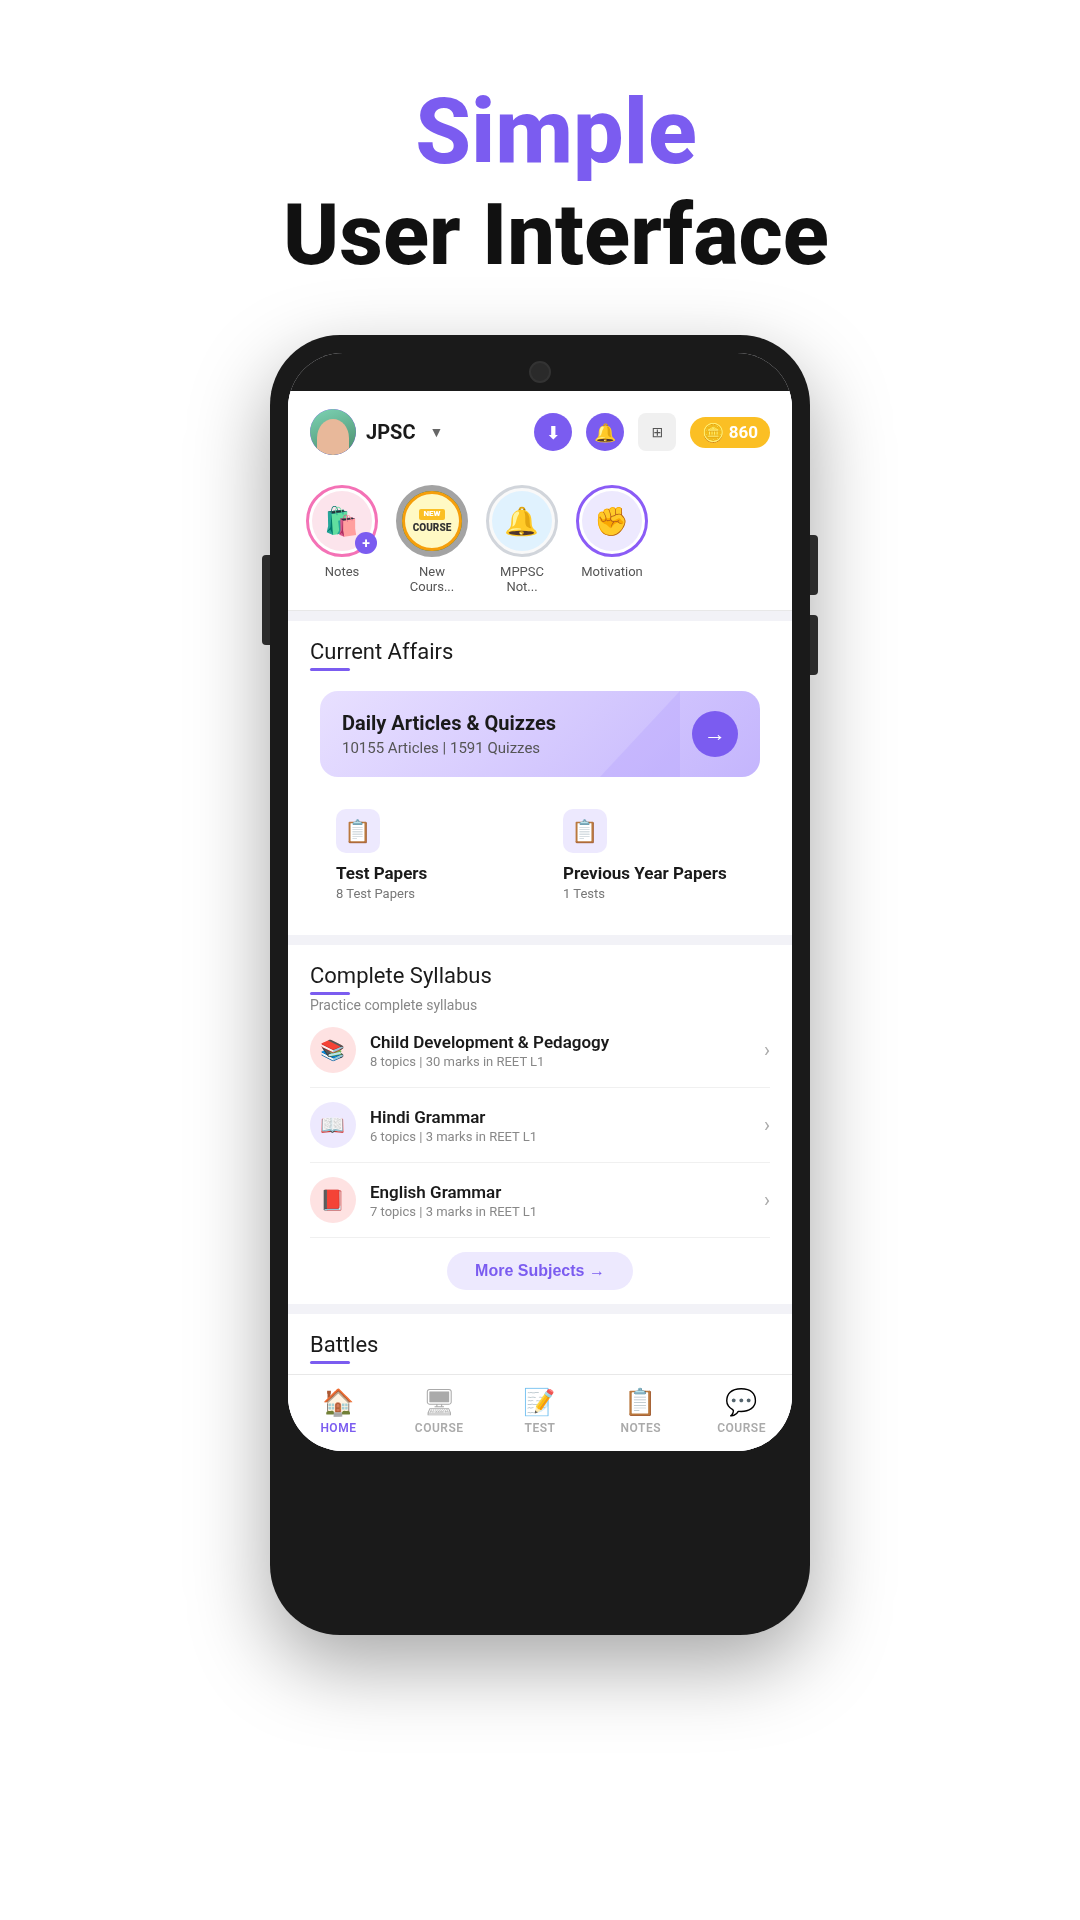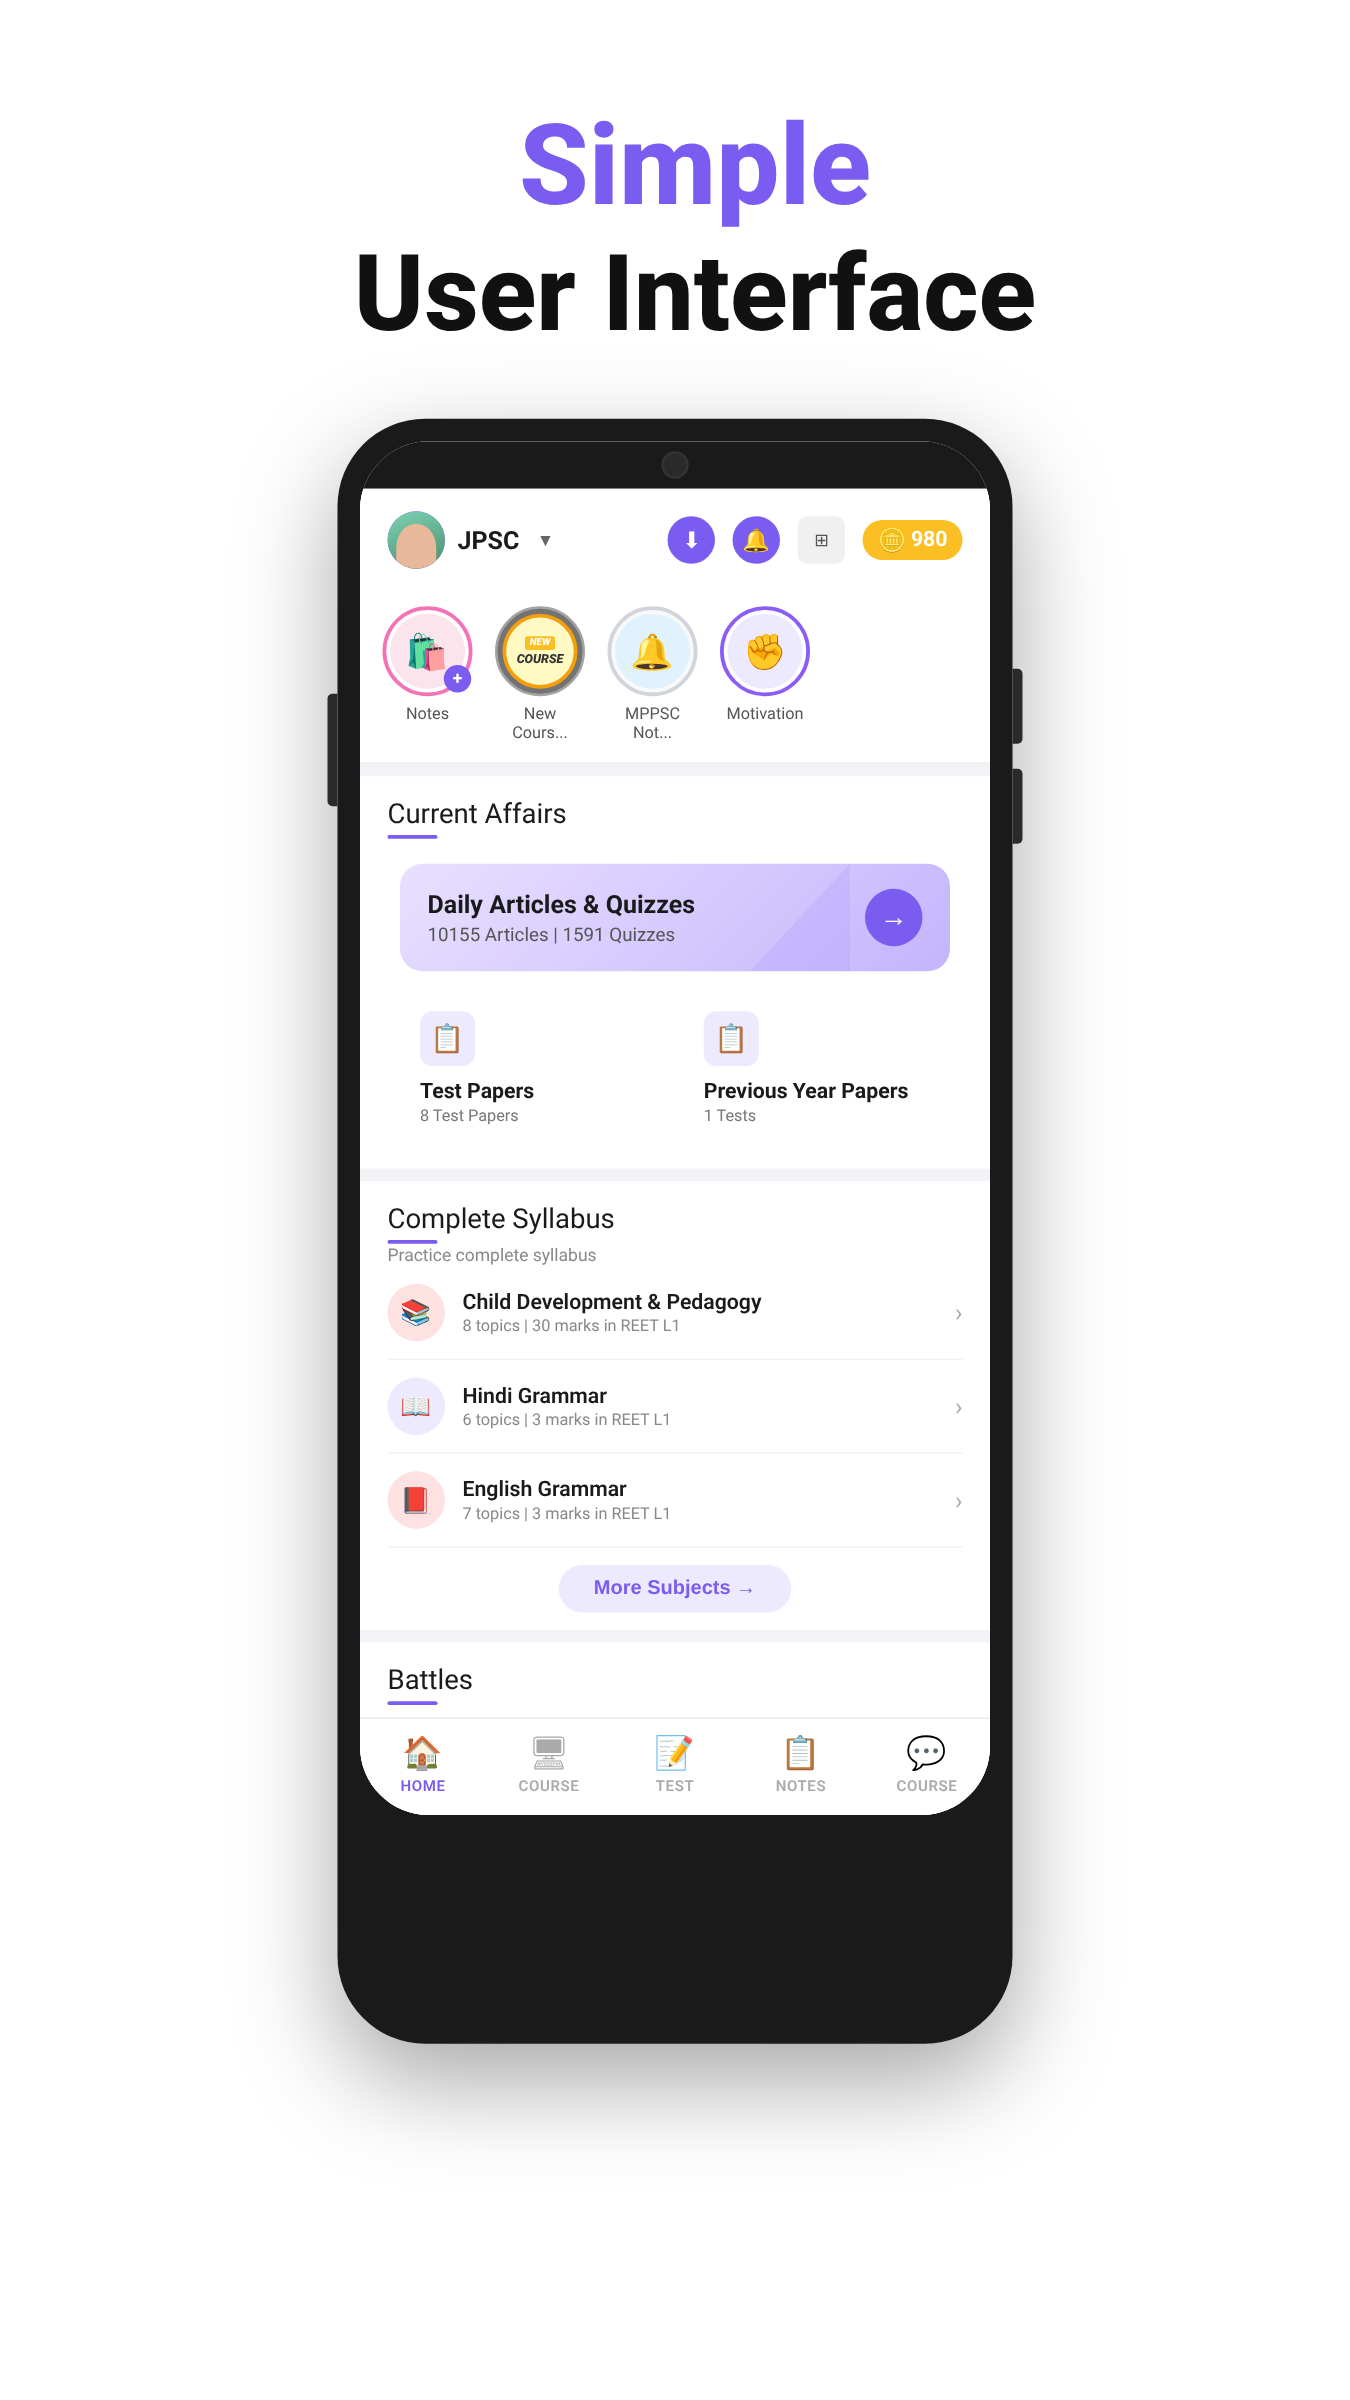--- a/index.html
+++ b/index.html
@@ -168,23 +168,22 @@
       display: flex;
       align-items: center;
       justify-content: center;
       position: relative;
       font-size: 30px;
     }
     .story-circle.pink-border {
       border: 3px solid #f472b6;
     }
     .story-circle.yellow-border {
-      border: 2px solid #a3a3a3;
-      background: #737373;
-      font-style: italic;
+      border: 6px solid #a3a3a3;
+      background: #0f766e;
     }
     .story-circle.gray-border {
       border: 3px solid #d1d5db;
       background: #f9f9f9;
     }
     .story-circle.purple-border {
       border: 3px solid #8b5cf6;
     }
     .story-label {
       font-size: 13px;
@@ -518,21 +517,21 @@
           </div>
           <span class="user-name">JPSC</span>
           <span class="dropdown-arrow">▼</span>
         </div>
         <div class="top-bar-right">
           <div class="icon-btn">⬇</div>
           <div class="icon-btn bell">🔔</div>
           <div class="qr-box" style="font-size:14px;color:#555;">⊞</div>
           <div class="coins-badge">
             <span style="font-size:18px;">🪙</span>
-            <span>980</span>
+            <span>860</span>
           </div>
         </div>
       </div>
 
       <div class="stories-section">
 
         <div class="story-item">
           <div class="story-circle pink-border">
             <div class="notes-icon-bg">🛍️</div>
             <div class="story-plus">+</div>

